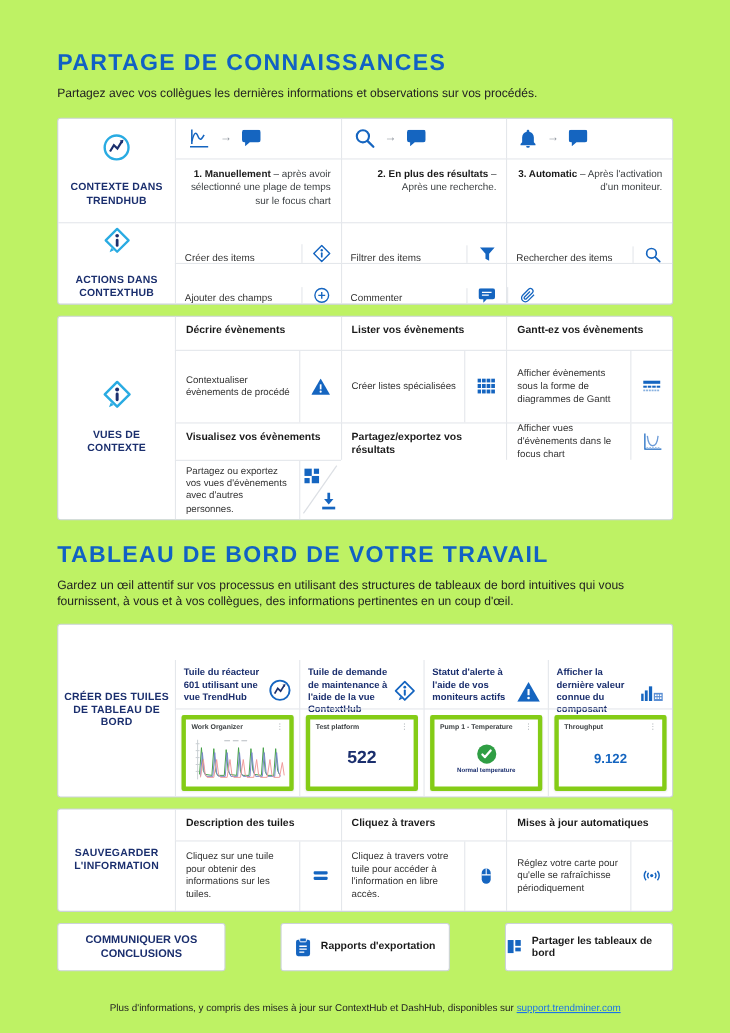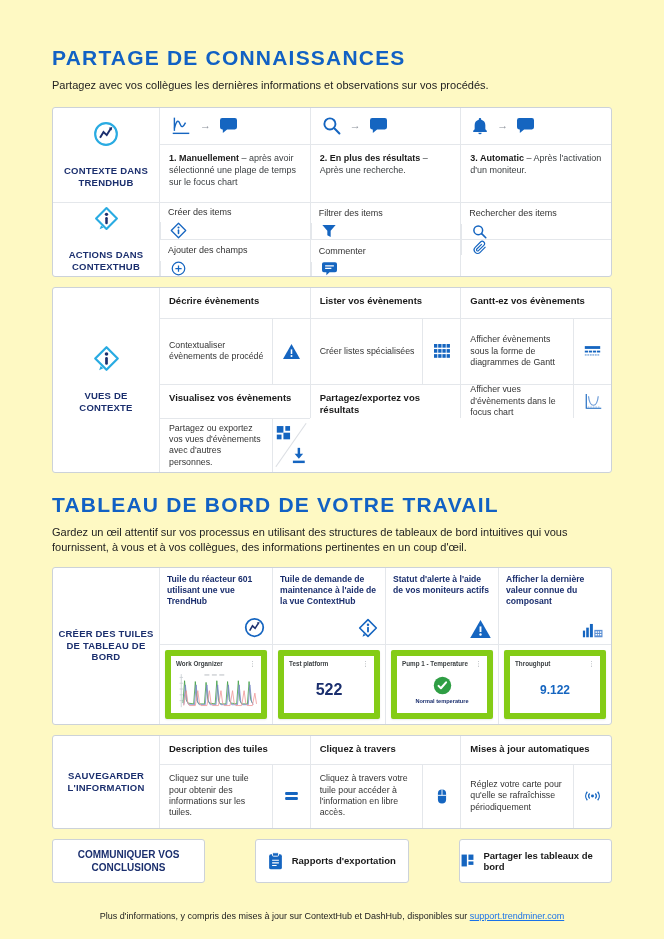--- a/index.html
+++ b/index.html
@@ -8,44 +8,44 @@
     --icon:#1565c0;          
     --lightblue:#29abe2;     
     --green:#2f9e44;
     --border:#ccd2d9;
     --inner:#e4e7eb;
     --txt:#3c4043;
   }
   *{margin:0;padding:0;box-sizing:border-box;}
   html,body{background:#fff;}
   body{font-family:"Liberation Sans",sans-serif;color:var(--txt);}
-  .page{width:664px;height:939px;margin:0 auto;padding:46px 52px 10px;overflow:hidden;background:#fef9c3;}
+  .page{width:664px;height:939px;margin:0 auto;padding:46px 52px 10px;overflow:hidden;background:#bef264;}
   h1{color:var(--accent);font-size:21px;letter-spacing:1.2px;font-weight:700;}
   .intro{font-size:11px;color:#222;margin-top:8px;line-height:1.35;}
   .tbl{display:grid;border:1px solid var(--border);border-radius:3px;background:#fff;}
   .cell{border-left:1px solid var(--inner);border-top:1px solid var(--inner);min-width:0;}
   .nbl{border-left:none!important;} .nbt{border-top:none!important;}
   .rowhead{display:flex;flex-direction:column;align-items:center;justify-content:center;gap:18px;text-align:center;padding:4px;}
   .rowhead .lbl{color:var(--navy);font-weight:700;font-size:9.5px;line-height:1.25;letter-spacing:.2px;}
   .iconsrow{display:flex;align-items:center;gap:9px;padding:0 0 0 11px;}
   .arrow{color:#8a9099;font-size:11px;line-height:1;}
-  .step{padding:7px 9px;font-size:9px;line-height:1.35;}
+  .step{padding:7px 9px;font-size:9px;line-height:1.35;text-align:right;}
   .step b{color:#1a1a1a;}
-  .action{display:flex;align-items:flex-start;flex-direction:column;}
+  .action{display:flex;align-items:flex-end;}
   .action .txt{flex:1;display:flex;align-items:center;padding:0 8px;font-size:9px;color:#333;}
   .action .ico{width:36px;display:flex;align-items:center;justify-content:center;border-left:1px solid var(--inner);}
   .hcell{padding:7px 9px 4px;font-size:9.5px;font-weight:700;color:#1a1a1a;line-height:1.25;display:flex;align-items:flex-start;}
   .ccell{display:flex;align-items:stretch;}
   .ccell .txt{flex:1;padding:6px 6px 6px 9px;font-size:8.8px;line-height:1.3;color:#333;display:flex;align-items:center;}
   .ccell .ico{width:38px;display:flex;align-items:center;justify-content:center;border-left:1px solid var(--inner);}
-  .t3head{padding:6px 7px;display:flex;flex-direction:column;}
+  .t3head{padding:6px 7px;display:flex;margin-top:32px;}
   .t3head .htxt{color:var(--navy);font-weight:700;font-size:8.6px;line-height:1.3;}
   .t3head .hico{margin-top:auto;align-self:flex-end;}
   .tilecell{padding:5px;}
-  .tile{height:100%;border:6px solid #84cc16;border-radius:2px;box-shadow:0 1px 2px rgba(0,0,0,.08);display:flex;flex-direction:column;background:#fff;}
+  .tile{height:100%;border:4px solid #84cc16;border-radius:2px;box-shadow:0 1px 2px rgba(0,0,0,.08);display:flex;flex-direction:column;background:#fff;}
   .tile .thead{display:flex;justify-content:space-between;align-items:center;padding:4px 5px 1px;}
   .tile .ttitle{font-size:6.3px;font-weight:700;color:#3c4043;}
   .kebab{font-size:7px;color:#9aa0a6;line-height:1;}
   .tile .tbody{flex:1;display:flex;flex-direction:column;align-items:center;justify-content:center;gap:3px;padding:2px;}
   .bignum{font-weight:700;font-size:16px;}
   .num-navy{color:var(--navy);} .num-blue{color:#1565c0;font-size:12px;}
   .status-lbl{font-size:5.6px;color:var(--navy);font-weight:700;}
   .commrow{display:flex;gap:7px;margin-top:10px;}
   .box{border:1px solid var(--border);border-radius:3px;height:44px;display:flex;align-items:center;justify-content:center;gap:9px;background:#fff;}
   .box1{width:153px;color:var(--navy);font-weight:700;font-size:10px;text-align:center;line-height:1.3;}

